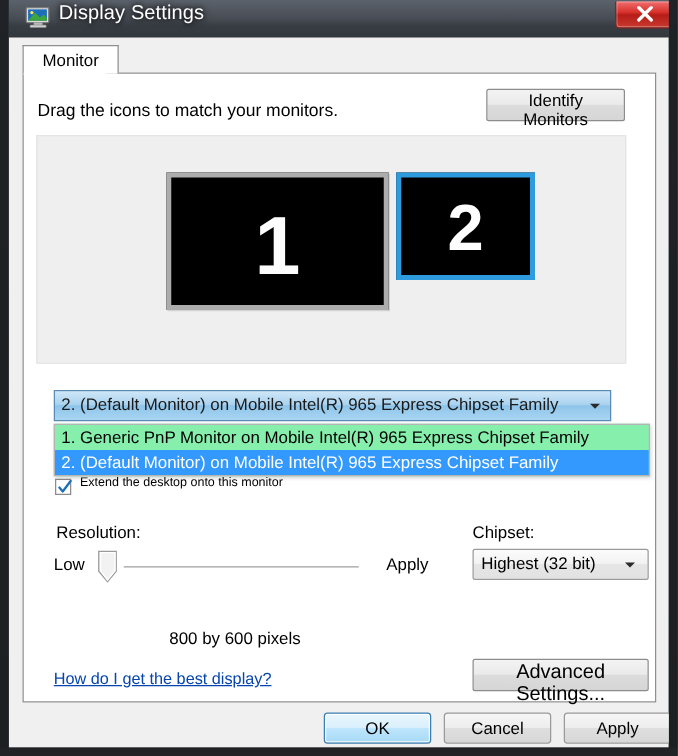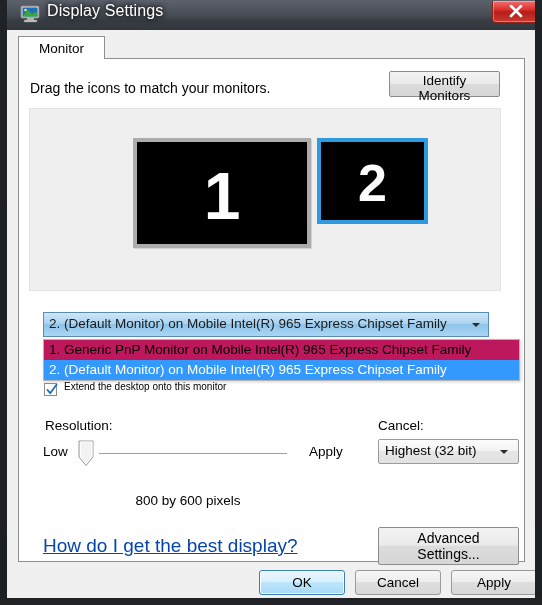--- a/index.html
+++ b/index.html
@@ -63,21 +63,21 @@
     background: #f0f0f0;
   }
 
   
   #tab-strip {
     position: absolute; left: 11px; top: 6px;
     width: 507px; height: 24px;
   }
   #tab-monitor {
     position: absolute; left: 0; top: 0;
-    height: 23px; padding: 0 20px;
+    height: 23px; padding: 0 15px;
     line-height: 23px;
     font-size: 13.5px; color: #000;
     background: #ffffff;
     border: 1px solid #8e8f8f;
     border-bottom: none;
     box-sizing: border-box;
     cursor: pointer;
     z-index: 3;
   }
   #tab-page {
@@ -163,21 +163,21 @@
     border-left: 4px solid transparent;
     border-right: 4px solid transparent;
     border-top: 4px solid #2b2b2b;
   }
 
   
   #monitor-list {
     position: absolute; left: 36px; top: 309px;
     width: 477px;
     border: 1px solid #b5b5b5;
-    background: #be185d;
+    background: #86efac;
     box-sizing: border-box;
     z-index: 20;
     box-shadow: 1px 1px 3px rgba(0,0,0,0.18);
   }
   .list-item {
     height: 20px; line-height: 20px;
     padding-left: 5px;
     font-size: 13.5px; color: #000;
     white-space: nowrap;
     cursor: pointer;
@@ -253,41 +253,41 @@
   #colors-arrow {
     position: absolute; right: 10px; top: 10px;
     width: 0; height: 0;
     border-left: 4px solid transparent;
     border-right: 4px solid transparent;
     border-top: 4px solid #2b2b2b;
   }
 
   
   #res-readout {
-    position: absolute; left: 36px; top: 463px;
+    position: absolute; left: 36px; top: 473px;
     width: 290px;
     text-align: center;
     font-size: 13.5px; color: #000;
   }
 
   
   #help-link {
     position: absolute; left: 36px; top: 505px;
-    font-size: 19px;
+    font-size: 13px;
     color: #0645ad;
     text-decoration: underline;
     cursor: pointer;
     white-space: nowrap;
   }
 
   
   #advanced-btn {
     position: absolute; left: 371px; top: 497px;
-    width: 141px; height: 38px;
-    font-size: 14px; color: #000;
+    width: 141px; height: 26px;
+    font-size: 16px; color: #000;
     background: linear-gradient(180deg,#f3f3f3 0%,#eaeaea 48%,#dcdcdc 50%,#d6d6d6 100%);
     border: 1px solid #8c8c8c;
     border-radius: 2px;
     cursor: pointer;
   }
 
   
   .btn-bottom {
     position: absolute; top: 540px;
     width: 86px; height: 25px;
@@ -369,21 +369,21 @@
     <div id="low-label">Low</div>
     <div id="high-label">Apply</div>
     <div id="slider-track"></div>
     <div id="slider-thumb">
       <svg width="16" height="27" viewBox="0 0 16 27">
         <path d="M1 1 H15 V17 L8 25.5 L1 17 Z" fill="#f2f2f2" stroke="#9a9a9a" stroke-width="1"></path>
         <path d="M2.5 2 H14 V16.6 L8 24 L2.5 16.6 Z" fill="none" stroke="#ffffff" stroke-width="1"></path>
       </svg>
     </div>
 
-    <div id="colors-label">Cancel:</div>
+    <div id="colors-label">Chipset:</div>
     <div id="colors-combo">
       <span id="colors-combo-text">Highest (32 bit)</span>
       <span id="colors-arrow"></span>
     </div>
 
     <div id="res-readout">800 by 600 pixels</div>
 
     <a id="help-link">How do I get the best display?</a>
 
     <button id="advanced-btn">Advanced Settings...</button>

